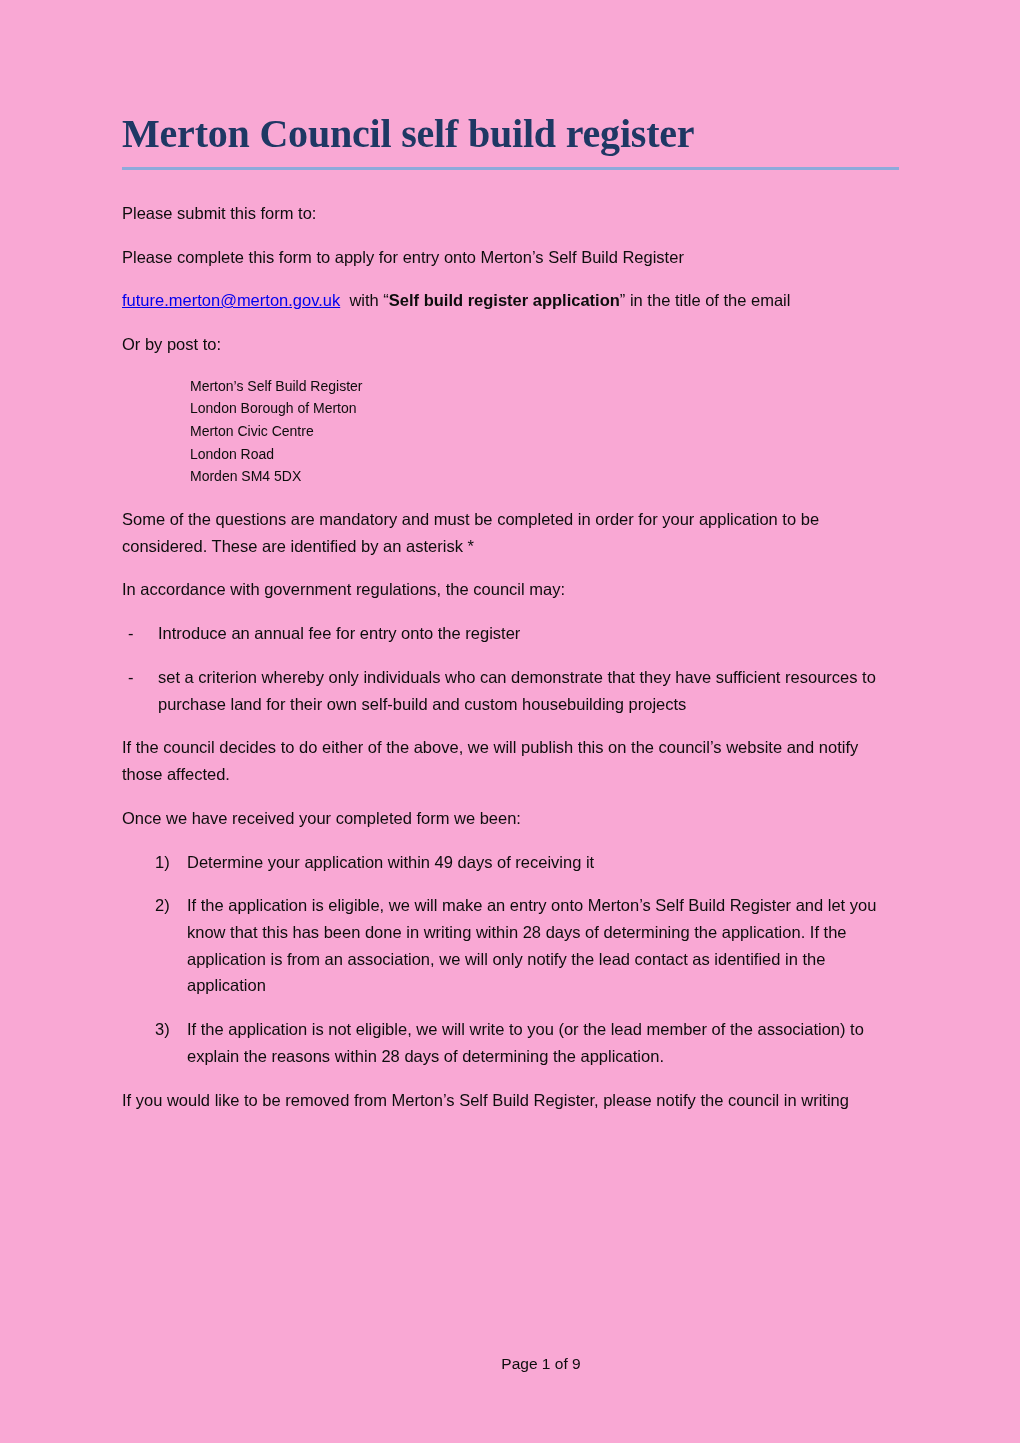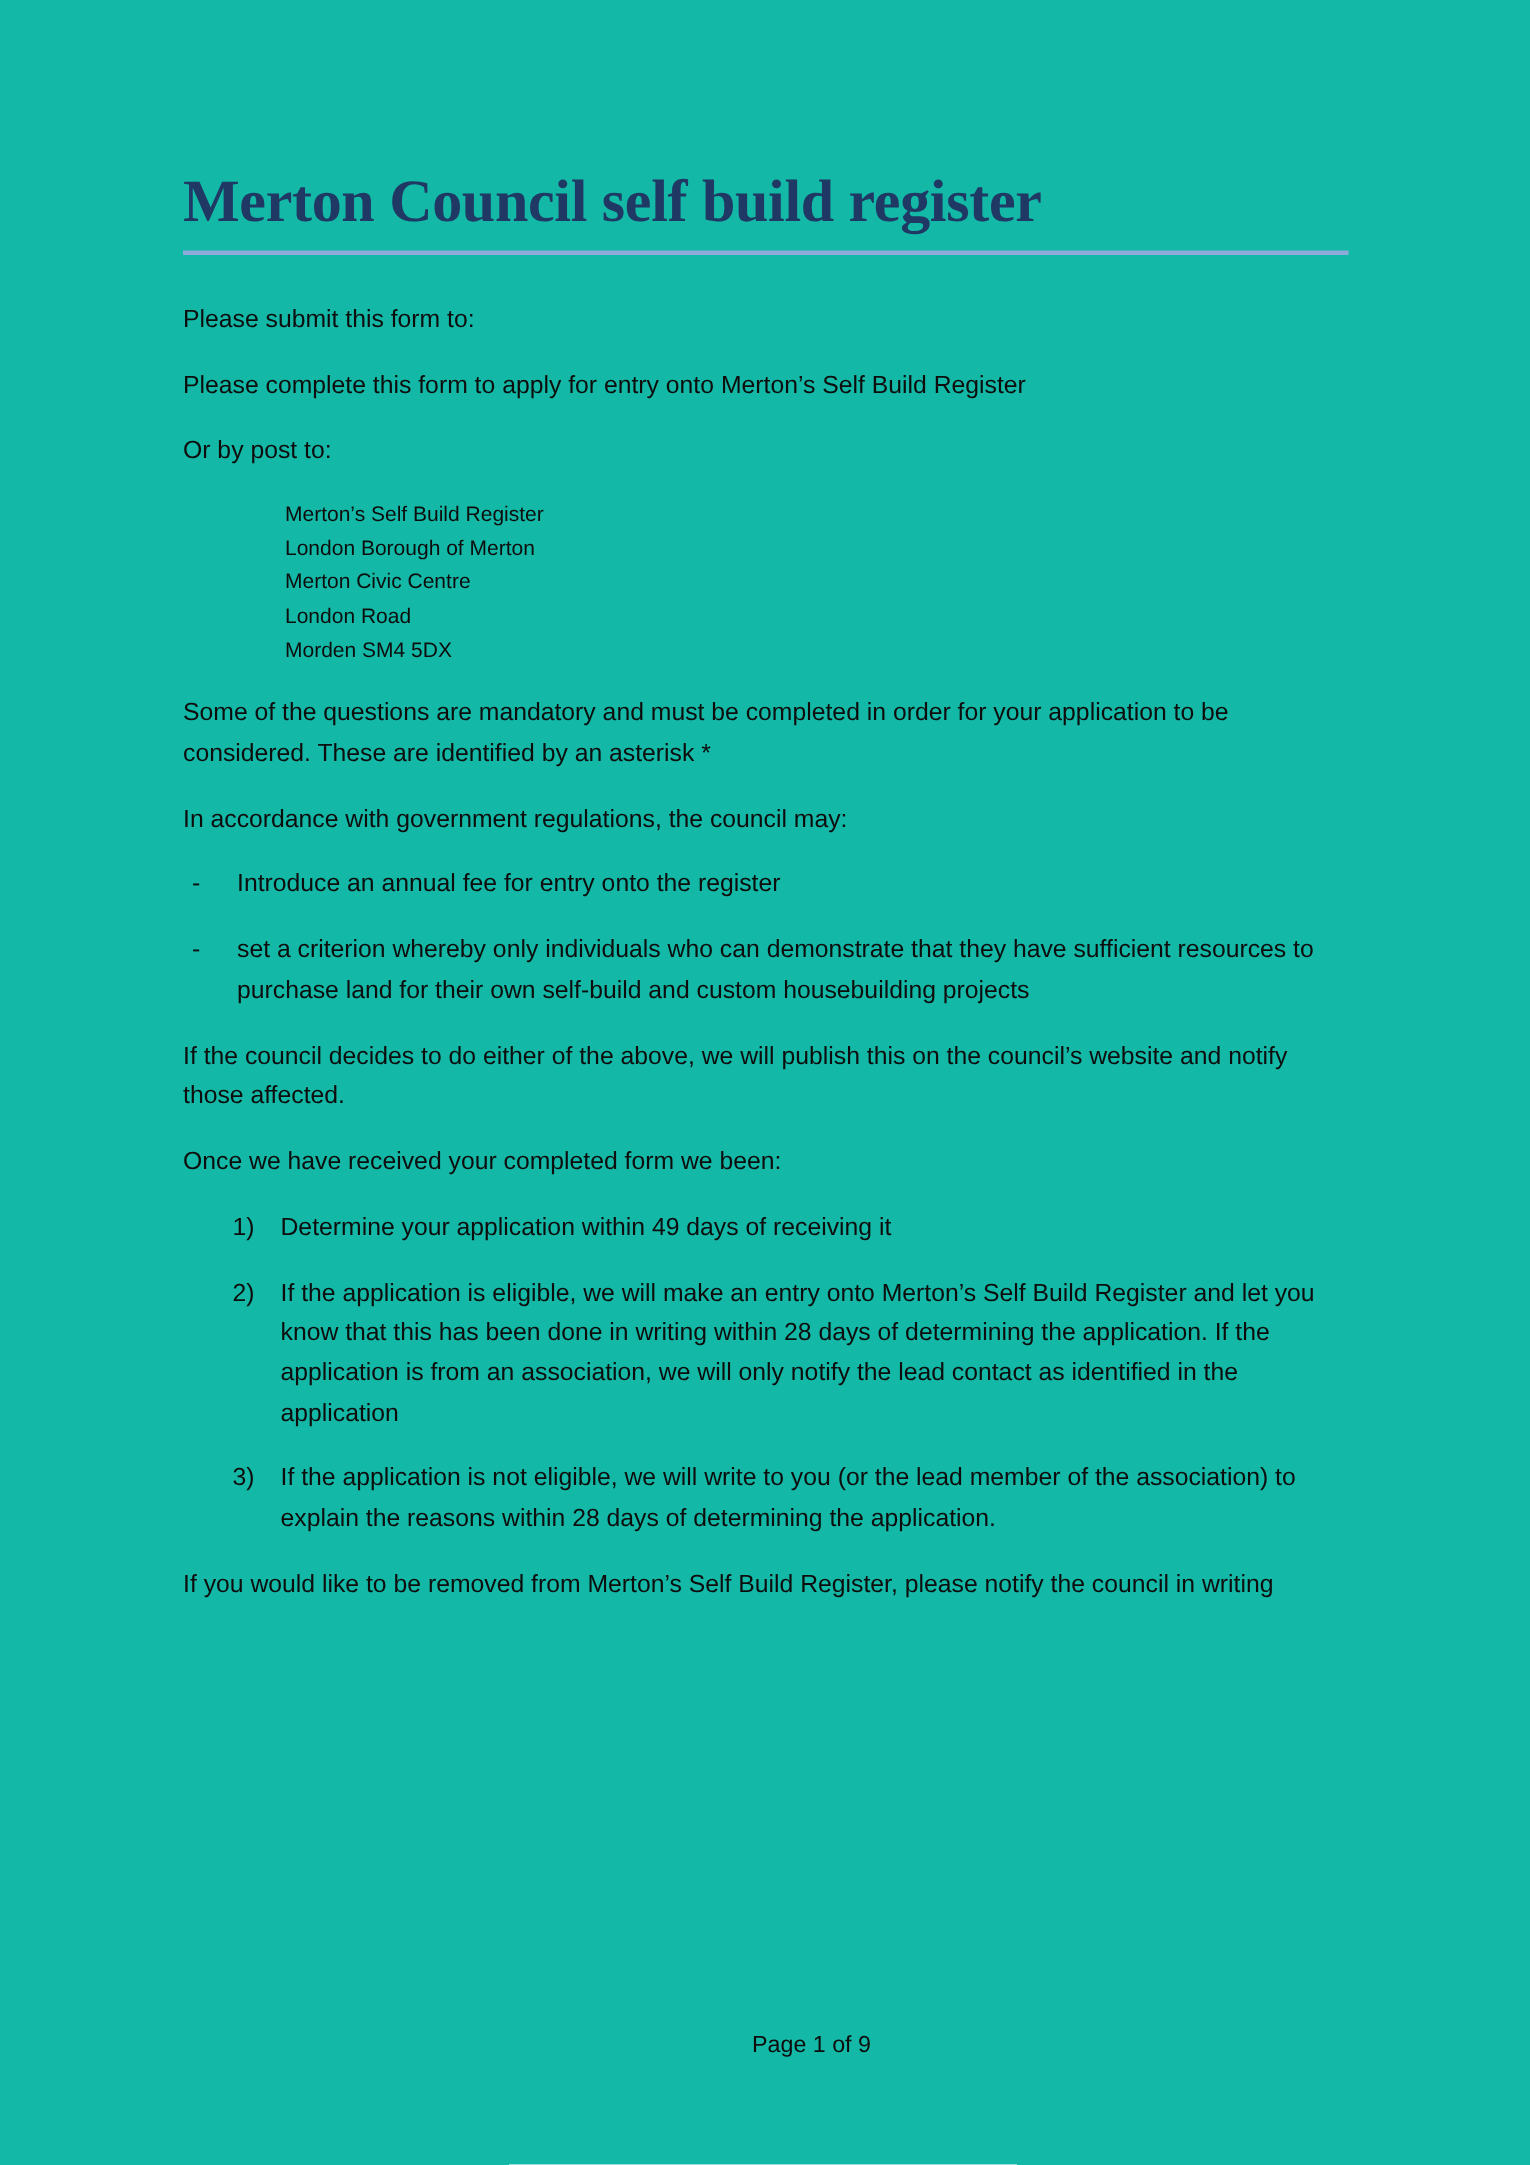--- a/index.html
+++ b/index.html
@@ -4,21 +4,21 @@
 <style>
   html, body {
     margin: 0;
     padding: 0;
     background: #ffffff;
   }
   .page {
     position: relative;
     width: 1020px;
     height: 1443px;
-    background: #14b8a6;
+    background: #f9a8d4;
     box-sizing: border-box;
     font-family: "Liberation Sans", sans-serif;
     overflow: hidden;
   }
   .content {
     position: absolute;
     left: 122px;
     top: 112px;
     width: 778px;
   }
@@ -141,20 +141,21 @@
 <div class="page">
   <div class="content">
 
     <h1 class="doc-title">Merton Council self build register</h1>
     <div class="title-rule"></div>
 
     <p class="body">Please submit this form to:</p>
 
     <p class="body">Please complete this form to apply for entry onto Merton’s Self Build Register</p>
 
+    <p class="body"><a class="maillink" href="#">future.merton@merton.gov.uk</a>&nbsp; <span>with “</span><span class="bold">Self build register application</span><span>” in the title of the email</span></p>
 
     <p class="body">Or by post to:</p>
 
     <div class="address-block">
       <div class="addr-line">Merton’s Self Build Register</div>
       <div class="addr-line">London Borough of Merton</div>
       <div class="addr-line">Merton Civic Centre</div>
       <div class="addr-line">London Road</div>
       <div class="addr-line">Morden SM4 5DX</div>
     </div>

